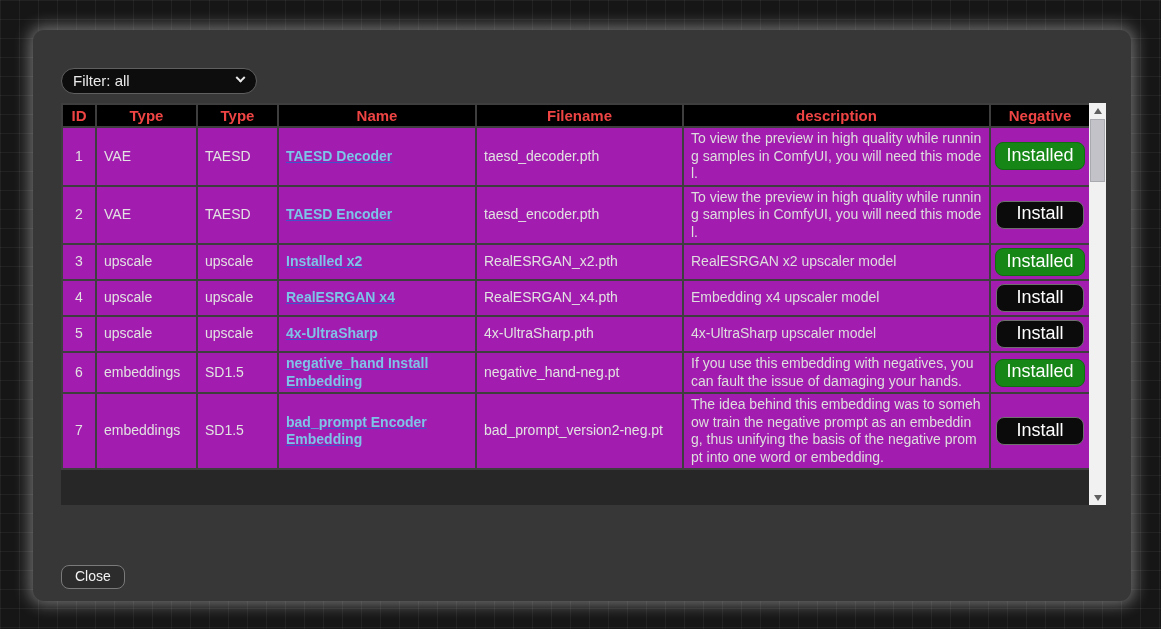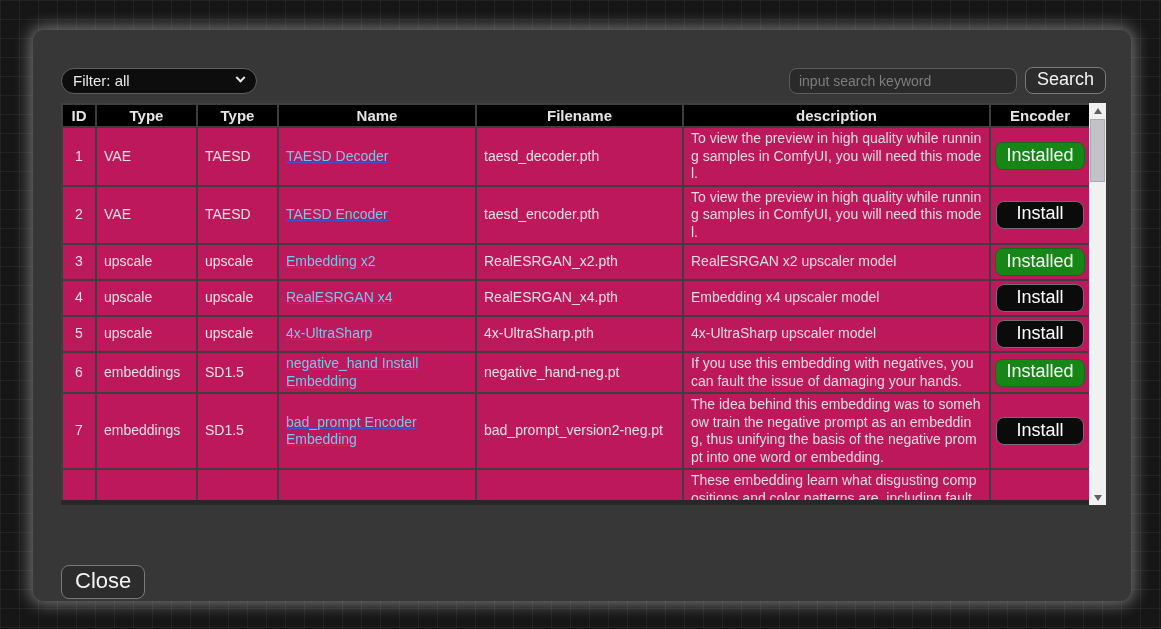--- a/index.html
+++ b/index.html
@@ -89,44 +89,44 @@
     overflow: hidden;
   }
   table {
     border-collapse: collapse;
     table-layout: fixed;
     width: 1028px;
   }
   th, td { border: 2px solid #3e3e3e; }
   th {
     background: #000;
-    color: #e5e5e5;
+    color: #ef4444;
     font-size: 15px;
     font-weight: bold;
     text-align: center;
     padding: 2px 2px;
   }
   td {
-    background: #be185d;
+    background: #a21caf;
     color: #e2e2e2;
     font-size: 14px;
     line-height: 1.25;
     padding: 2px 7px;
     vertical-align: middle;
   }
   td.c-id { text-align: center; padding: 2px 2px; }
   td.c-desc { word-break: break-all; color: #dedede; }
   td.c-dl { text-align: center; padding: 3px 2px; }
   .col-id { width: 34px; } .col-type { width: 101px; } .col-base { width: 81px; }
   .col-name { width: 198px; } .col-file { width: 207px; }
   .col-desc { width: 307px; } .col-dl { width: 100px; }
 
   .mlink {
     color: #7cc4e8;
-    font-weight: normal;
+    font-weight: bold;
     text-decoration: underline;
     text-decoration-color: #4153c9;
     cursor: pointer;
   }
 
   .dl-btn {
     display: inline-block;
     min-width: 88px;
     height: 28px;
     background: #0b0b0b;
@@ -173,35 +173,31 @@
   .sb-thumb {
     position: absolute;
     left: 1px; top: 16px;
     width: 15px; height: 63px;
     background: #c2c2c8;
     border: 1px solid #a9a9b0;
     cursor: grab;
   }
 
   
-  .close-btn { margin-top: 60px; font-size: 22px; padding: 2px 13px 4px; }
+  .close-btn { margin-top: 60px; font-size: 14px; padding: 2px 13px 4px; }
 </style>
 </head>
 <body>
 
 <div class="modal">
 
   <div class="topbar">
     <div class="filter-select">
       <span>Filter: all</span>
       <span class="chevron"></span>
-    </div>
-    <div class="search-group">
-      <input class="search-input" type="text" placeholder="input search keyword" style="">
-      <button class="btn">Search</button>
     </div>
   </div>
 
   <div class="table-zone">
     <div class="table-clip">
       <table>
         <colgroup>
           <col class="col-id">
             <col class="col-type">
             <col class="col-base">
@@ -211,21 +207,21 @@
             <col class="col-dl">
         </colgroup>
         <thead>
           <tr>
             <th>ID</th>
             <th>Type</th>
             <th>Type</th>
             <th>Name</th>
             <th>Filename</th>
             <th>description</th>
-            <th>Encoder</th>
+            <th>Negative</th>
           </tr>
         </thead>
         <tbody>
             <tr>
               <td class="c-id">1</td>
               <td>VAE</td>
               <td>TAESD</td>
               <td class="c-name"><a class="mlink">TAESD Decoder</a></td>
               <td>taesd_decoder.pth</td>
               <td class="c-desc">To view the preview in high quality while running samples in ComfyUI, you will need this model.</td>
@@ -237,21 +233,21 @@
               <td>TAESD</td>
               <td class="c-name"><a class="mlink">TAESD Encoder</a></td>
               <td>taesd_encoder.pth</td>
               <td class="c-desc">To view the preview in high quality while running samples in ComfyUI, you will need this model.</td>
               <td class="c-dl"><button class="dl-btn">Install</button></td>
             </tr>
             <tr>
               <td class="c-id">3</td>
               <td>upscale</td>
               <td>upscale</td>
-              <td class="c-name"><a class="mlink">Embedding x2</a></td>
+              <td class="c-name"><a class="mlink">Installed x2</a></td>
               <td>RealESRGAN_x2.pth</td>
               <td class="c-desc">RealESRGAN x2 upscaler model</td>
               <td class="c-dl"><button class="dl-btn installed">Installed</button></td>
             </tr>
             <tr>
               <td class="c-id">4</td>
               <td>upscale</td>
               <td>upscale</td>
               <td class="c-name"><a class="mlink">RealESRGAN x4</a></td>
               <td>RealESRGAN_x4.pth</td>
@@ -277,29 +273,20 @@
               <td class="c-dl"><button class="dl-btn installed">Installed</button></td>
             </tr>
             <tr>
               <td class="c-id">7</td>
               <td>embeddings</td>
               <td>SD1.5</td>
               <td class="c-name"><a class="mlink">bad_prompt Encoder Embedding</a></td>
               <td>bad_prompt_version2-neg.pt</td>
               <td class="c-desc">The idea behind this embedding was to somehow train the negative prompt as an embedding, thus unifying the basis of the negative prompt into one word or embedding.</td>
               <td class="c-dl"><button class="dl-btn">Install</button></td>
-            </tr>
-            <tr>
-              <td class="c-id"></td>
-              <td></td>
-              <td></td>
-              <td class="c-name"></td>
-              <td></td>
-              <td class="c-desc">These embedding learn what disgusting compositions and color patterns are, including fault</td>
-              <td class="c-dl"></td>
             </tr>
           </tbody>
       </table>
     </div>
     <div class="scrollbar">
       <div class="sb-arrow up">
           <div class="tri-up"></div>
         </div>
       <div class="sb-thumb"></div>
       <div class="sb-arrow down">

